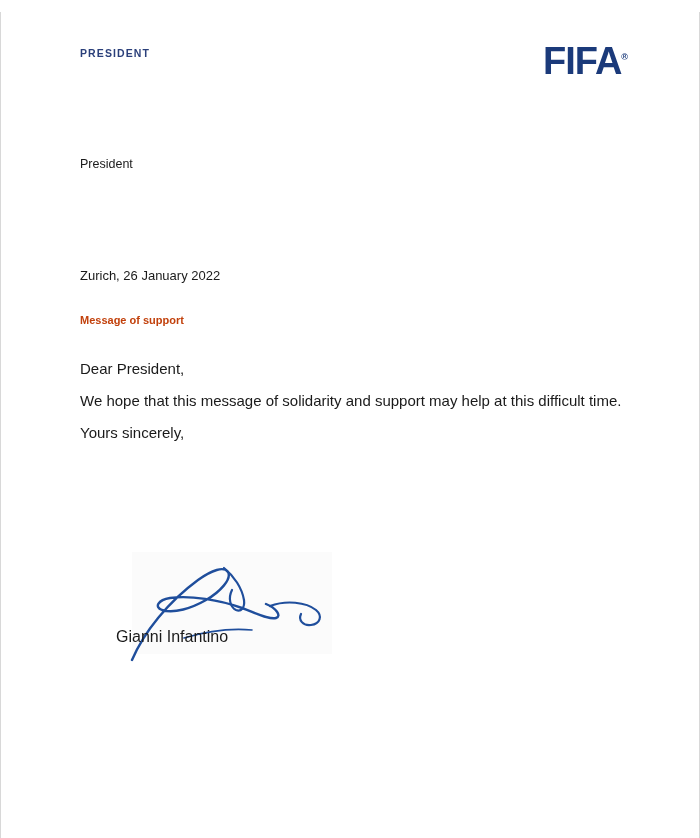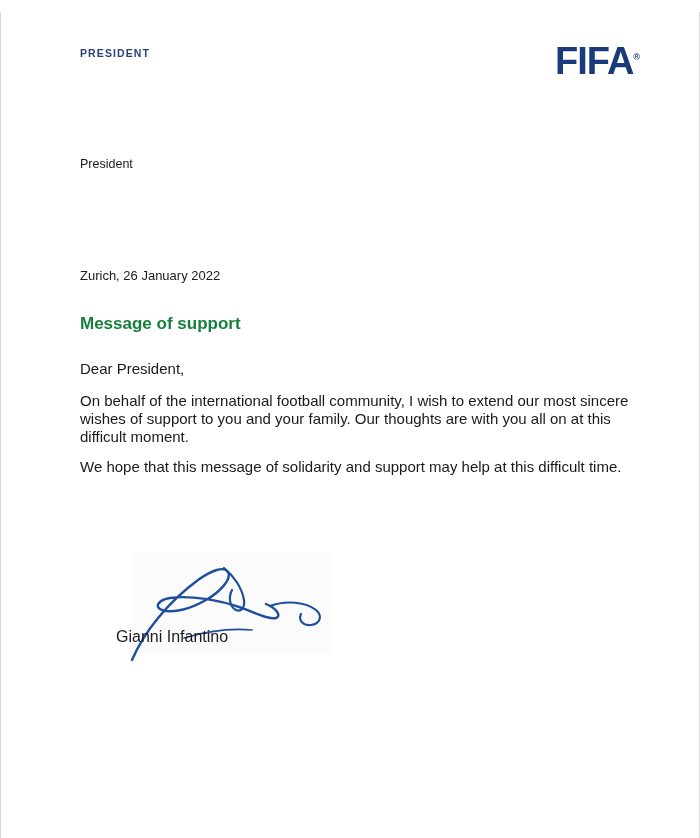--- a/index.html
+++ b/index.html
@@ -61,21 +61,21 @@
     top: 5px;
     font-size: 10.5px;
     font-weight: bold;
     letter-spacing: 1.1px;
     color: #2a3f7a;
     font-family: "Liberation Sans", sans-serif;
   }
 
   .fifa-logo {
     position: absolute;
-    right: 0;
+    right: 12px;
     top: 0;
     font-size: 38px;
     font-weight: bold;
     letter-spacing: -1px;
     color: #1b3a7a;
     font-family: "Liberation Sans", sans-serif;
     line-height: 1;
   }
   .fifa-logo .tm {
     font-size: 9px;
@@ -99,23 +99,23 @@
     left: 0;
     top: 256px;
     font-size: 13px;
     color: #1a1a1a;
   }
 
   .subject {
     position: absolute;
     left: 0;
     top: 302px;
-    font-size: 17px;
-    font-weight: bold;
-    color: #15803d;
+    font-size: 11px;
+    font-weight: bold;
+    color: #c2410c;
   }
 
   .body-block {
     position: absolute;
     left: 0;
     top: 348px;
     width: 556px;
     font-size: 15px;
     line-height: 18px;
     color: #1a1a1a;
@@ -173,22 +173,22 @@
     <div class="addressee">
       <div>President</div>
     </div>
 
     <div class="date-line">Zurich, 26 January 2022</div>
 
     <div class="subject">Message of support</div>
 
     <div class="body-block">
       <p class="salutation">Dear President,</p>
-      <p>On behalf of the international football community, I wish to extend our most sincere wishes of support to you and your family. Our thoughts are with you all on at this difficult moment.</p>
       <p>We hope that this message of solidarity and support may help at this difficult time.</p>
+      <p class="closing">Yours sincerely,</p>
     </div>
 
     <div class="signature-area">
       <div class="sig-box"></div>
       <svg class="sig-svg" viewBox="0 0 212 116">
         <g fill="none" stroke="#1f4e9c" stroke-linecap="round" stroke-linejoin="round">
           <path d="M8 112 C 20 84, 44 54, 74 32 C 88 22, 100 18, 104 24 C 108 31, 96 44, 82 52 C 68 60, 50 66, 38 62 C 30 59, 34 52, 46 50 C 66 47, 96 52, 118 60 C 134 66, 146 72, 152 70 C 158 68, 152 60, 142 56" stroke-width="2.4"></path>
           <path d="M100 20 C 110 28, 118 40, 120 52 C 121 60, 117 64, 112 62 C 106 59, 104 50, 108 42" stroke-width="2.2"></path>
           <path d="M146 58 C 162 52, 182 54, 192 62 C 199 68, 196 76, 187 77 C 179 78, 174 72, 177 66" stroke-width="2.2"></path>
           <path d="M60 90 C 80 84, 106 80, 128 82" stroke-width="1.6"></path>

